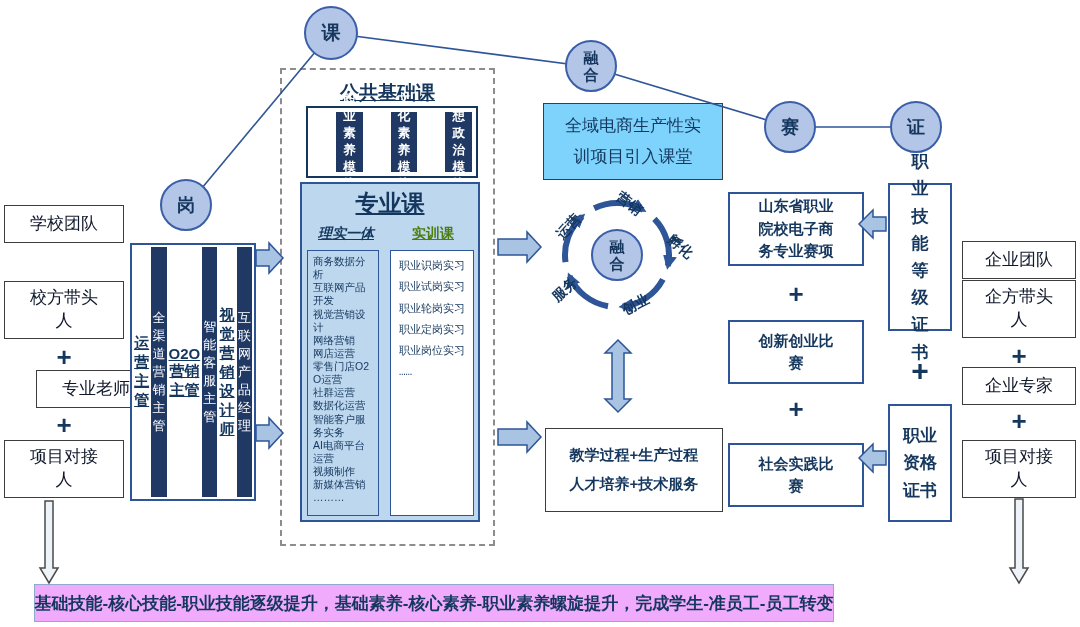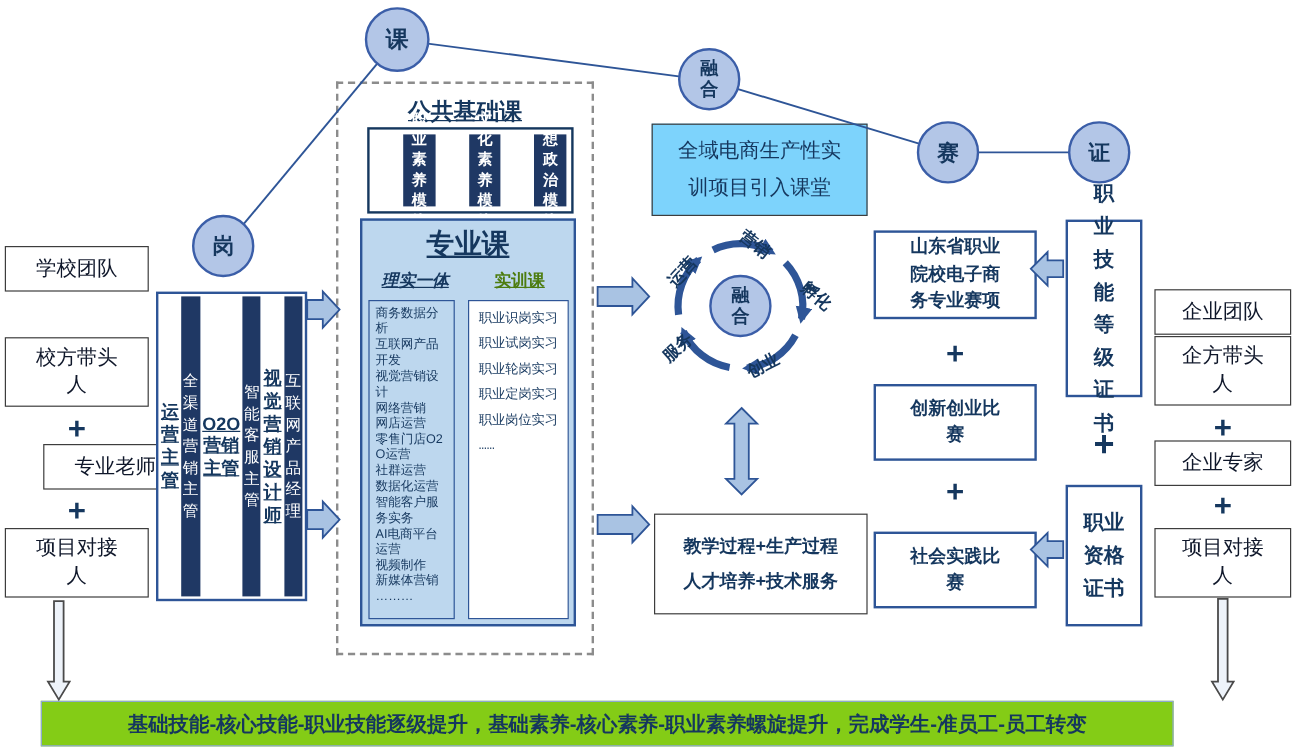--- a/index.html
+++ b/index.html
@@ -93,21 +93,21 @@
 
   
   #ent-team{left:962px;top:205px;width:114px;height:38px;margin-top:36px;}
   #ent-leader{left:962px;top:280px;width:114px;height:58px;padding:0 20px;}
   #plus-e1{left:962px;top:343px;width:114px;}
   #ent-expert{left:962px;top:367px;width:114px;height:38px;}
   #plus-e2{left:962px;top:408px;width:114px;}
   #ent-liaison{left:962px;top:440px;width:114px;height:58px;padding:0 20px;}
 
   
-  #banner{left:34px;top:584px;width:944px;height:38px;background:#84cc16;border:1.5px solid #8fa9cf;
+  #banner{left:34px;top:584px;width:800px;height:38px;background:#f0abfc;border:1.5px solid #8fa9cf;
           display:flex;align-items:center;justify-content:center;font-size:17px;font-weight:bold;
           color:#15375e;z-index:1;white-space:nowrap;}
 
   
   .conn{stroke:#2e5597;stroke-width:1.6;}
   .barrow{fill:#a9c3e3;stroke:#2e5597;stroke-width:1.5;}
   .longarrow{fill:#eef3fa;stroke:#4a4a4a;stroke-width:1.5;}
   .cyc-arc{fill:none;stroke:#2e5597;stroke-width:6;}
 </style>
 </head>

